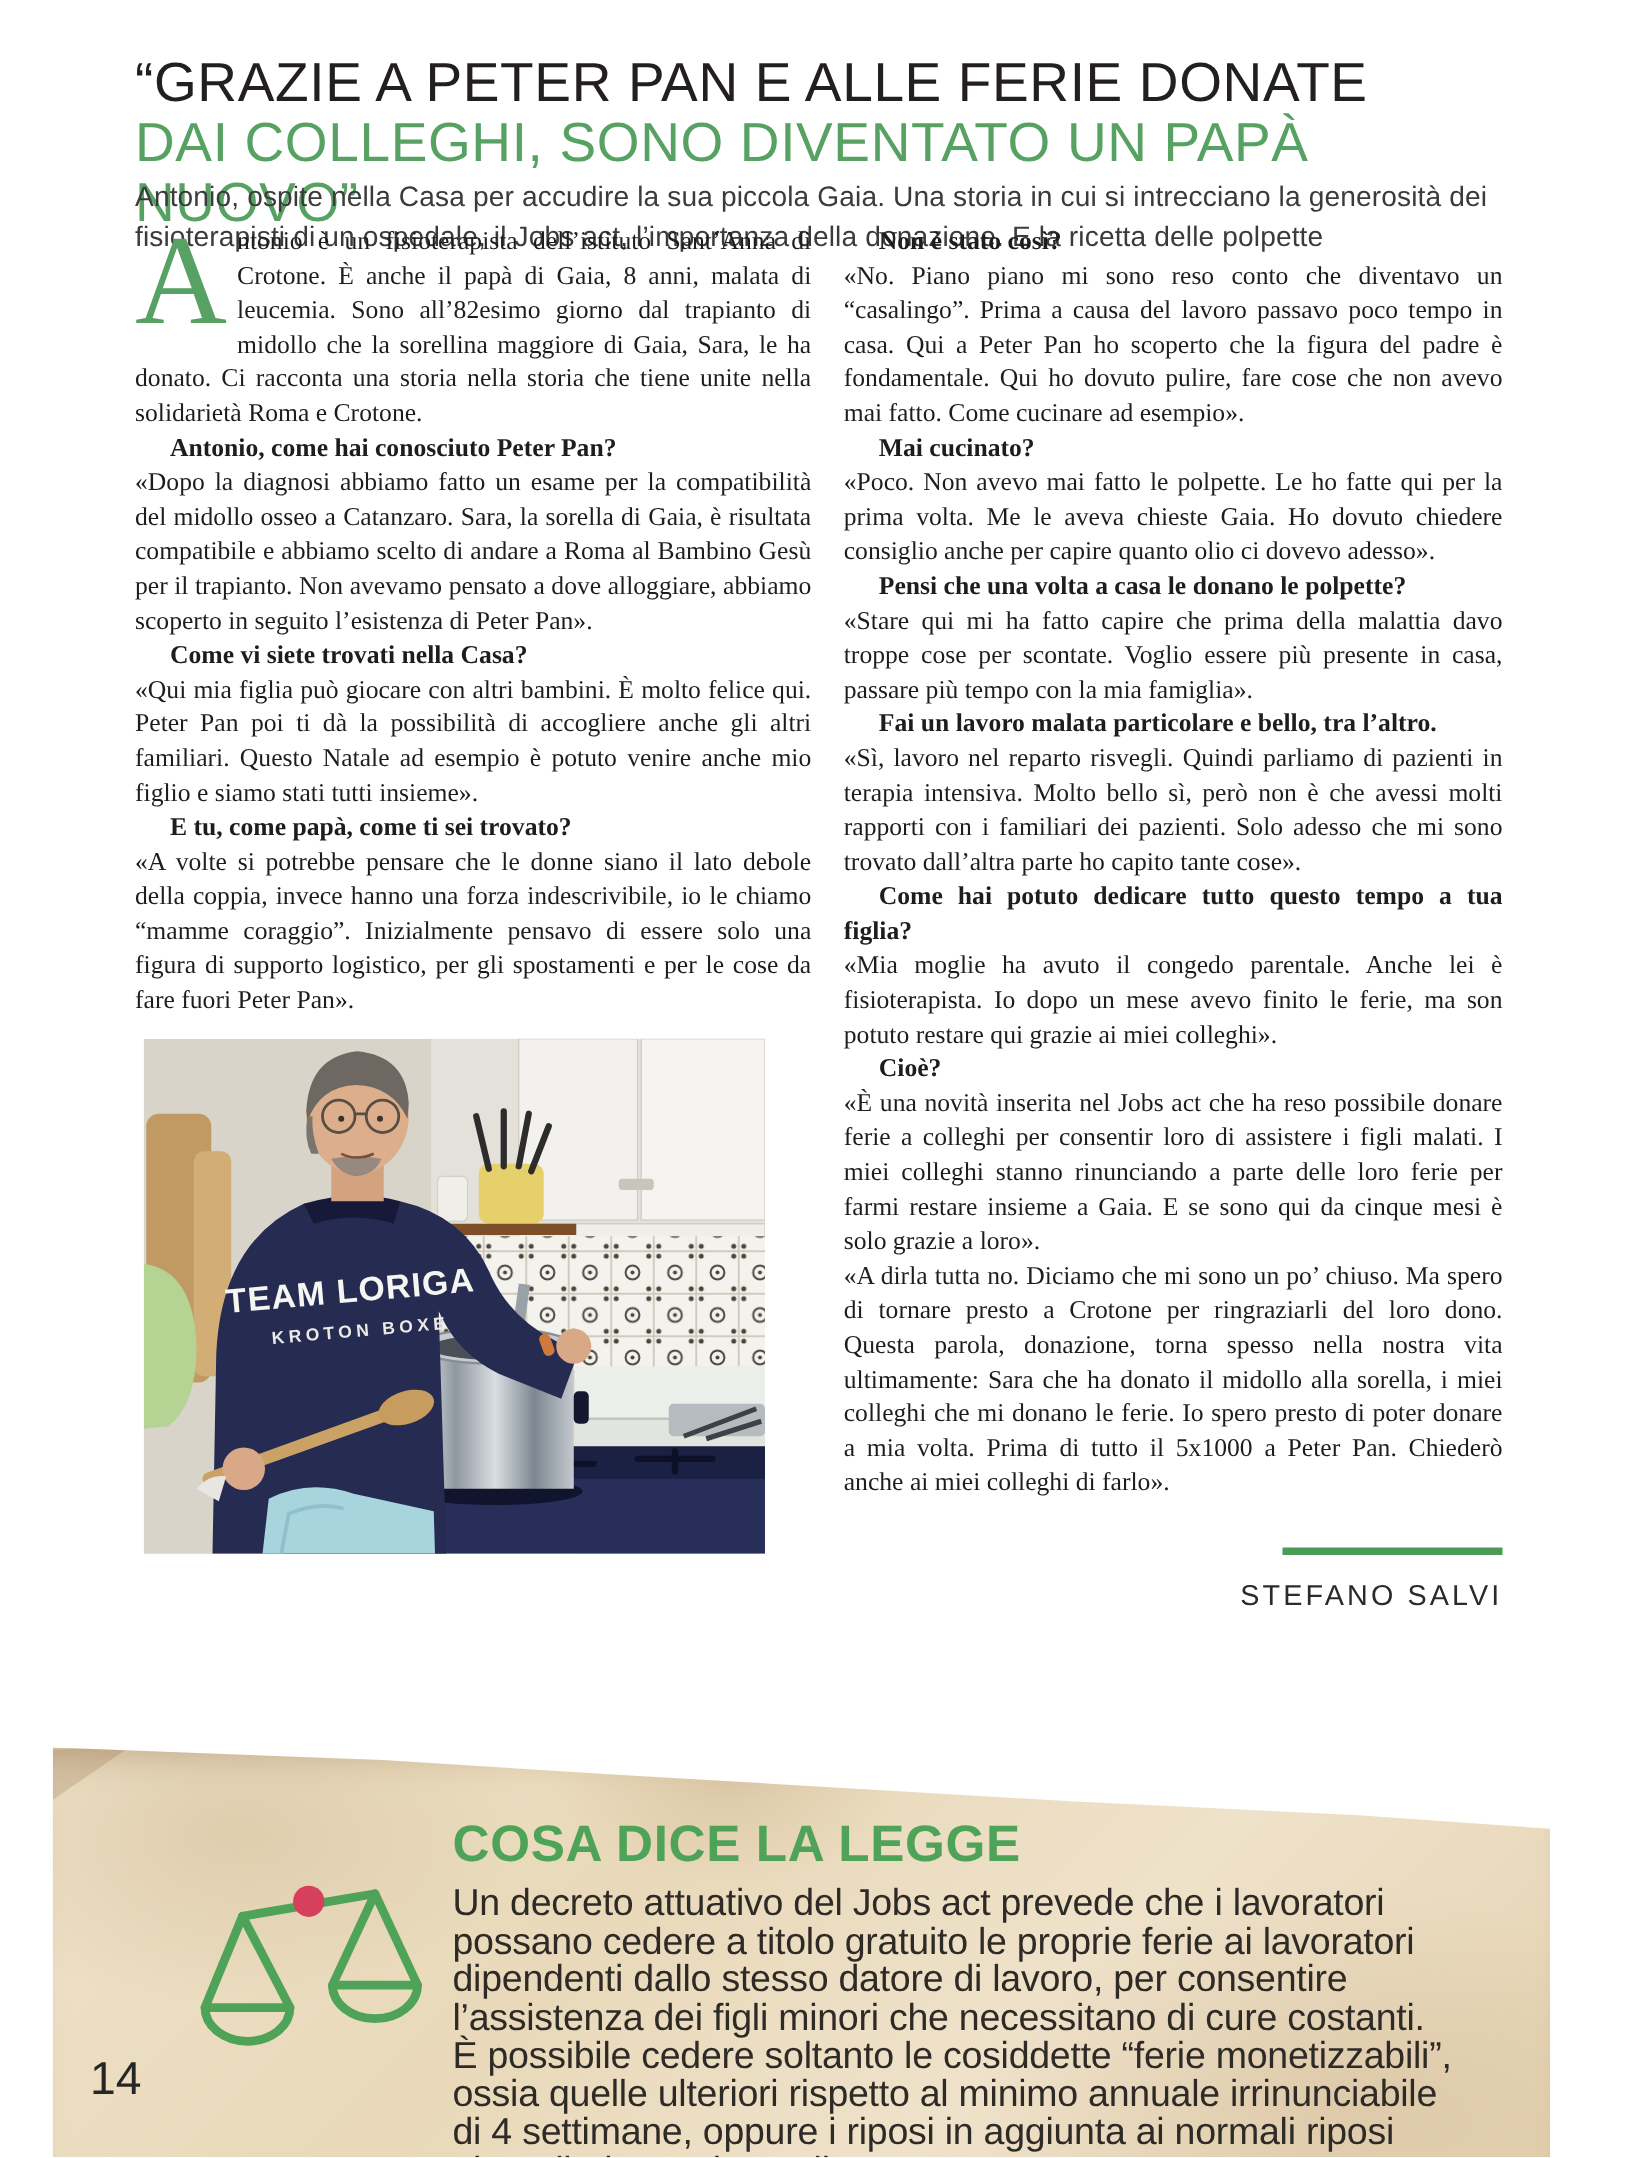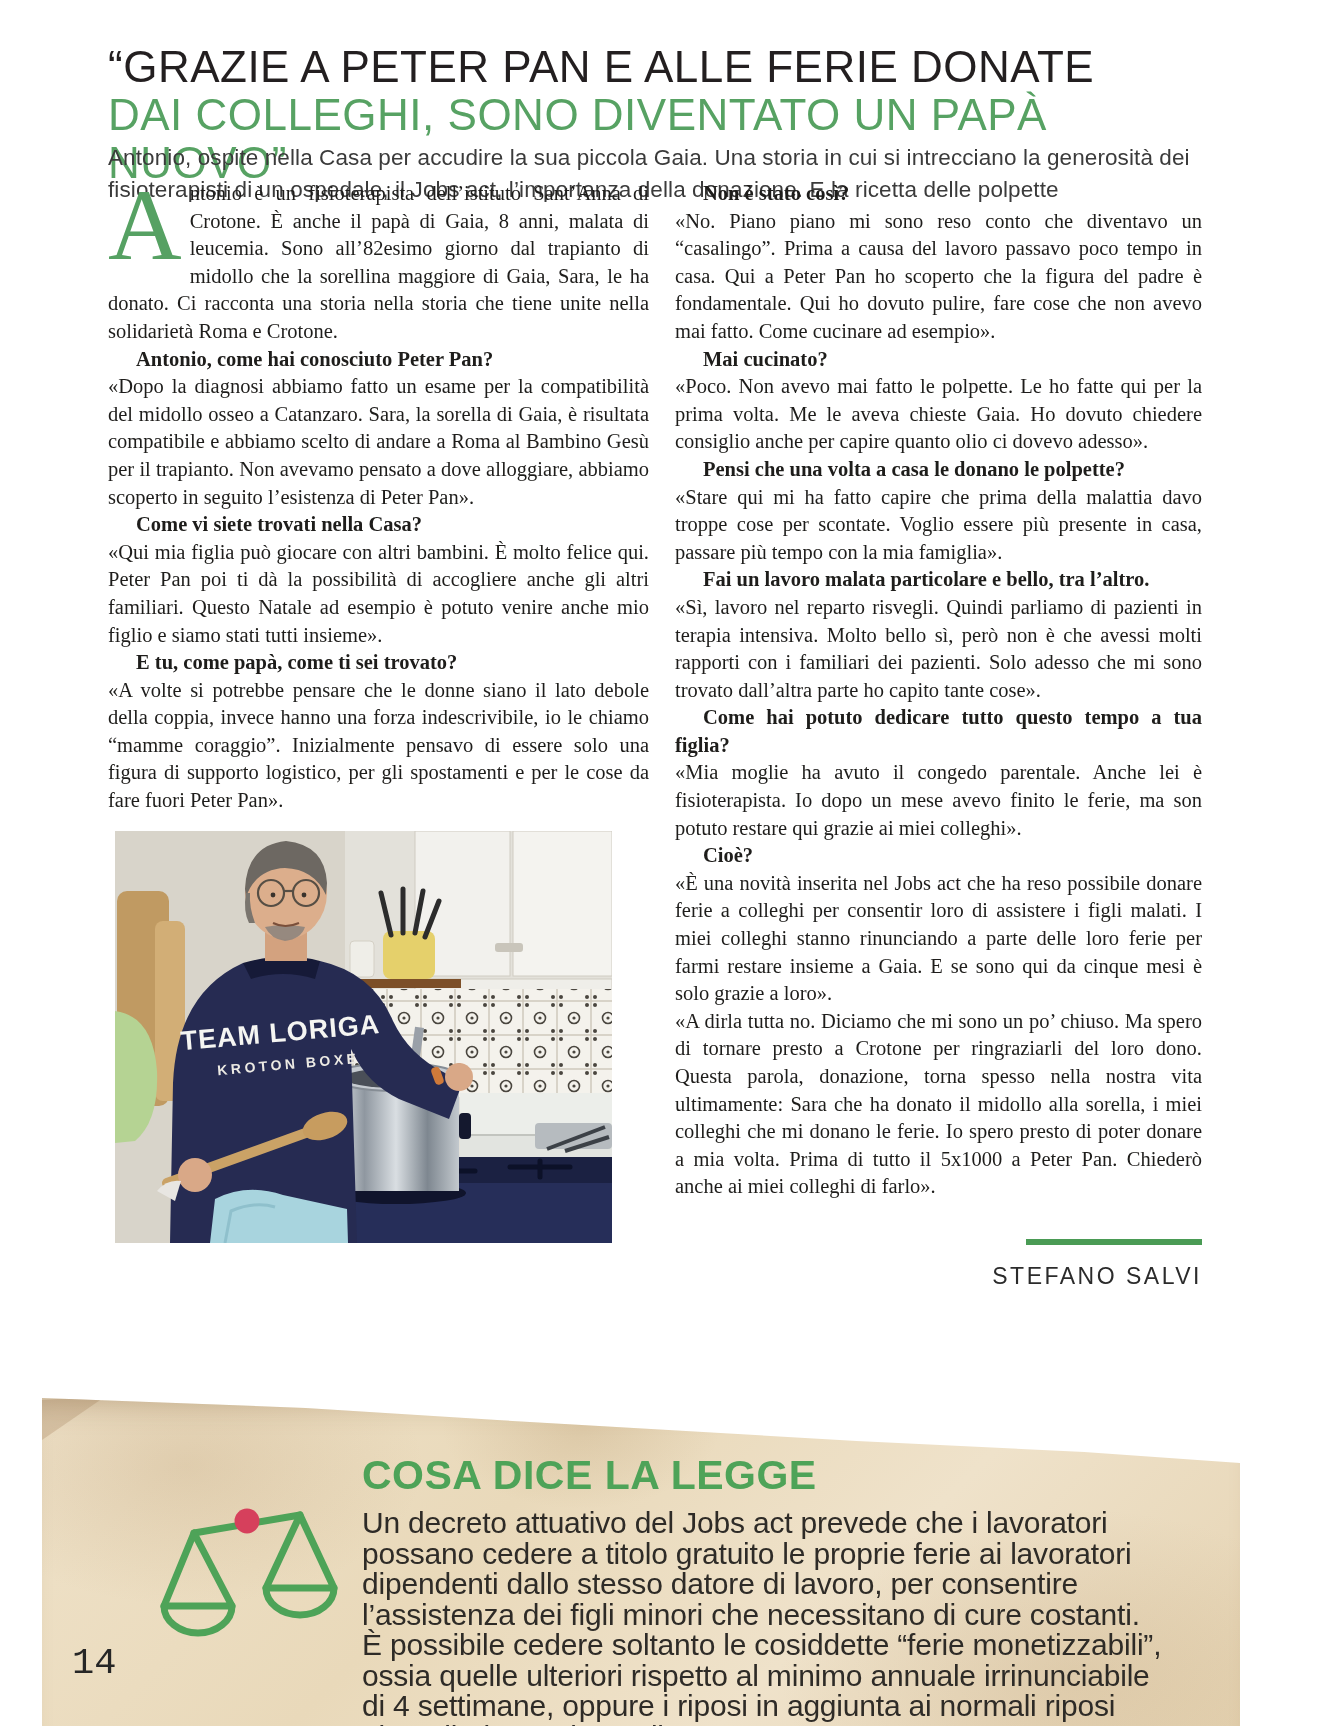--- a/index.html
+++ b/index.html
@@ -47,21 +47,21 @@
      box-shadow:inset 0 32px 30px -22px rgba(120,85,45,.38);margin-left:40px;}
   .law-fold{position:absolute;left:0;top:4px;width:70px;height:44px;
             background:rgba(140,100,60,.22);clip-path:polygon(0 4px,64px 0,0 100%);}
   .law-title{position:absolute;left:320px;top:60px;margin:0;font-size:41px;font-weight:700;
              color:#4ea358;letter-spacing:.5px;font-family:"Liberation Sans",sans-serif;}
   .law-text{position:absolute;left:320px;top:116px;width:800px;font-size:30px;line-height:30.5px;
             color:#2e2b27;letter-spacing:-.2px;}
   .law-text p{margin:0;}
   .scale-icon{position:absolute;left:112px;top:116px;}
   .pagenum{position:absolute;left:30px;top:250px;font-size:37px;color:#262626;
-           font-family:Liberation Mono, monospace;}
+           font-family:Liberation Sans, sans-serif;}
 </style>
 </head>
 <body>
 
 <div class="page">
 
   <h1 class="headline">
     <span class="hl1">“GRAZIE A PETER PAN E ALLE FERIE DONATE</span>
     <span class="hl2">DAI COLLEGHI, SONO DIVENTATO UN PAPÀ NUOVO”</span>
   </h1>

